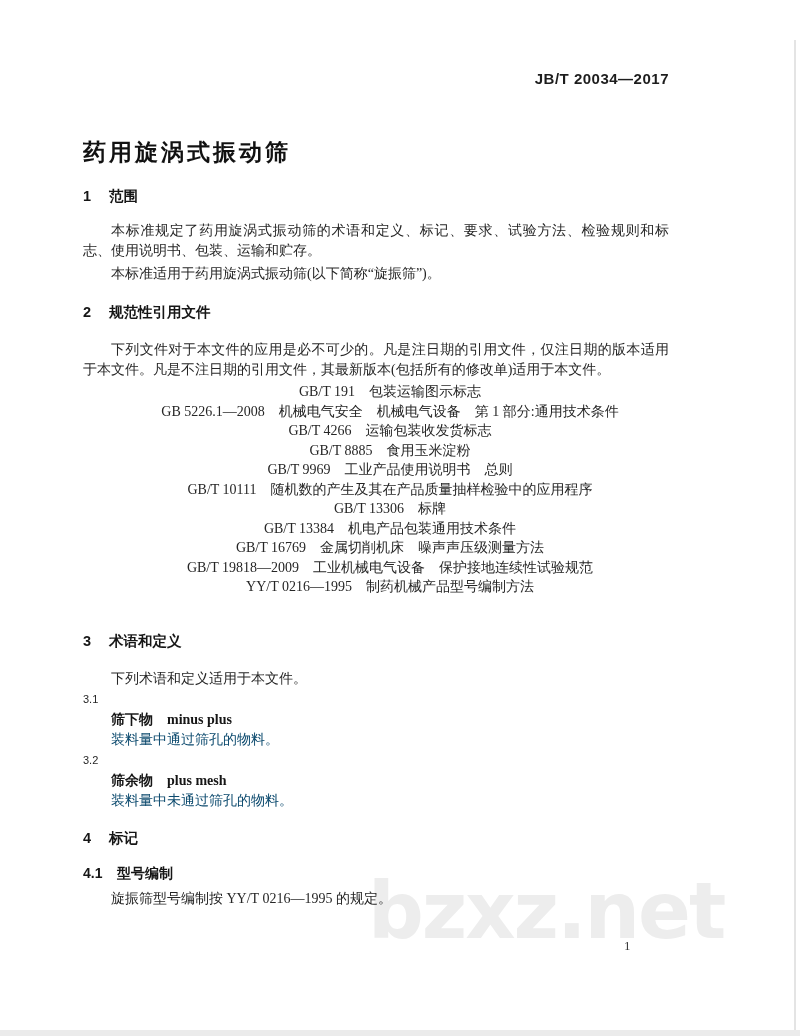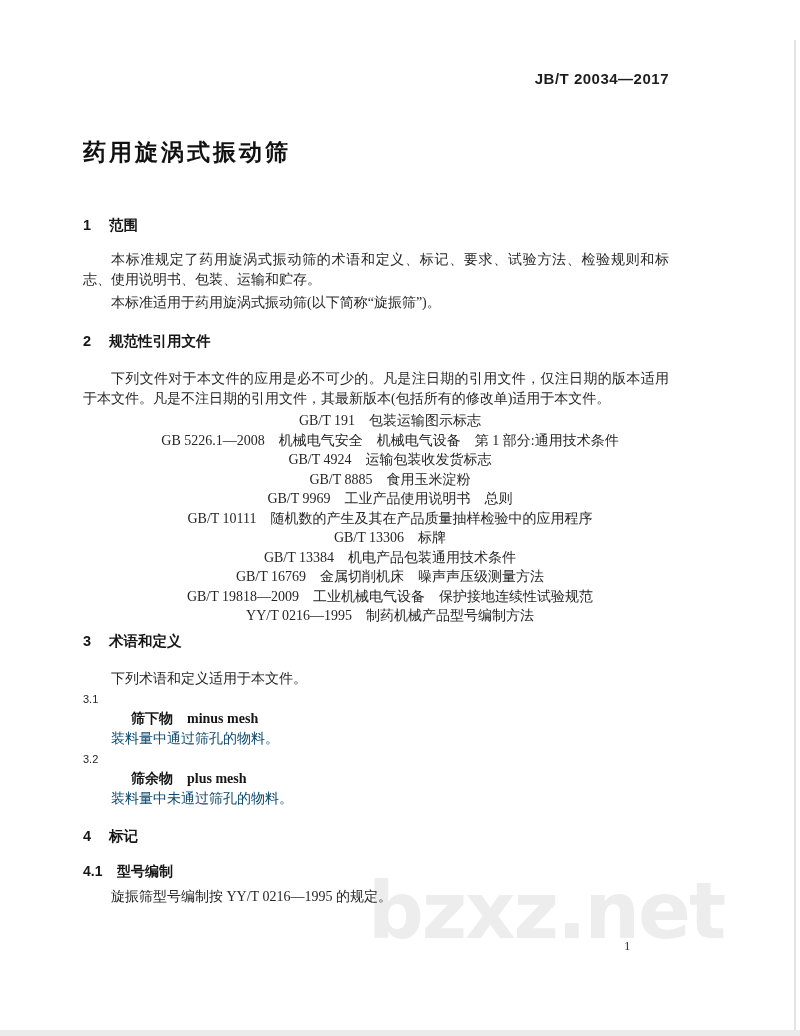--- a/index.html
+++ b/index.html
@@ -27,34 +27,34 @@
   .sec-heading{
     font-family:"Liberation Sans","DejaVu Sans",sans-serif;font-weight:bold;
     font-size:14.5px;line-height:20px;color:#161616;
   }
   .sec-heading .sec-num{display:inline-block;min-width:26px;}
   .para{font-size:14px;line-height:20px;text-align:justify;text-indent:28px;color:#262626;}
   .refs{margin-top:2px;text-align:center;}
   .ref-line{font-size:14px;line-height:19.5px;margin-left:28px;color:#262626;white-space:nowrap;}
   .term-num{font-family:"Liberation Sans","DejaVu Sans",sans-serif;font-size:11px;line-height:20px;color:#262626;}
   .term-name{margin-left:28px;font-size:14px;line-height:20px;font-weight:bold;color:#161616;}
-  .term-name .zh{font-family:Liberation Serif, serif;margin-left:20px;}
+  .term-name .zh{font-family:Liberation Sans, sans-serif;}
   .term-name .en{margin-left:14px;font-family:"Liberation Serif","DejaVu Serif",serif;}
   .term-def{margin-left:28px;font-size:14px;line-height:20px;color:#0c4a6e;}
   .sub-heading{
     font-family:"Liberation Sans","DejaVu Sans",sans-serif;font-weight:bold;
     font-size:14px;line-height:20px;color:#161616;
   }
   .sub-heading .sub-num{display:inline-block;min-width:34px;}
-  .mt-h1{margin-top:48px;}
+  .mt-h1{margin-top:19px;}
   .mt-p1{margin-top:15px;}
   .mt-p2{margin-top:3px;}
   .mt-h2{margin-top:18px;}
   .mt-intro2{margin-top:18px;}
-  .mt-h3{margin-top:5px;}
+  .mt-h3{margin-top:34px;}
   .mt-intro3{margin-top:18px;}
   .mt-h4{margin-top:17px;}
   .mt-h41{margin-top:15px;}
   .mt-p4{margin-top:6px;}
 </style>
 </head>
 <body>
 
 <div class="page">
 
@@ -76,39 +76,39 @@
     <div class="para mt-p2">本标准适用于药用旋涡式振动筛(以下简称“旋振筛”)。</div>
 
     <div class="sec-heading mt-h2">
       <span class="sec-num">2</span><span>规范性引用文件</span>
     </div>
     <div class="para mt-intro2">下列文件对于本文件的应用是必不可少的。凡是注日期的引用文件，仅注日期的版本适用于本文件。凡是不注日期的引用文件，其最新版本(包括所有的修改单)适用于本文件。</div>
 
     <div class="refs">
       <div class="ref-line">GB/T 191　包装运输图示标志</div>
       <div class="ref-line">GB 5226.1—2008　机械电气安全　机械电气设备　第 1 部分:通用技术条件</div>
-      <div class="ref-line">GB/T 4924　运输包装收发货标志</div>
+      <div class="ref-line">GB/T 4266　运输包装收发货标志</div>
       <div class="ref-line">GB/T 8885　食用玉米淀粉</div>
       <div class="ref-line">GB/T 9969　工业产品使用说明书　总则</div>
       <div class="ref-line">GB/T 10111　随机数的产生及其在产品质量抽样检验中的应用程序</div>
       <div class="ref-line">GB/T 13306　标牌</div>
       <div class="ref-line">GB/T 13384　机电产品包装通用技术条件</div>
       <div class="ref-line">GB/T 16769　金属切削机床　噪声声压级测量方法</div>
       <div class="ref-line">GB/T 19818—2009　工业机械电气设备　保护接地连续性试验规范</div>
       <div class="ref-line">YY/T 0216—1995　制药机械产品型号编制方法</div>
     </div>
 
     <div class="sec-heading mt-h3">
       <span class="sec-num">3</span><span>术语和定义</span>
     </div>
     <div class="para mt-intro3">下列术语和定义适用于本文件。</div>
 
     <div class="term-num">3.1</div>
     <div class="term-name">
-      <span class="zh">筛下物</span><span class="en">minus mesh</span>
+      <span class="zh">筛下物</span><span class="en">minus plus</span>
     </div>
     <div class="term-def">装料量中通过筛孔的物料。</div>
 
     <div class="term-num">3.2</div>
     <div class="term-name">
       <span class="zh">筛余物</span><span class="en">plus mesh</span>
     </div>
     <div class="term-def">装料量中未通过筛孔的物料。</div>
 
     <div class="sec-heading mt-h4">

